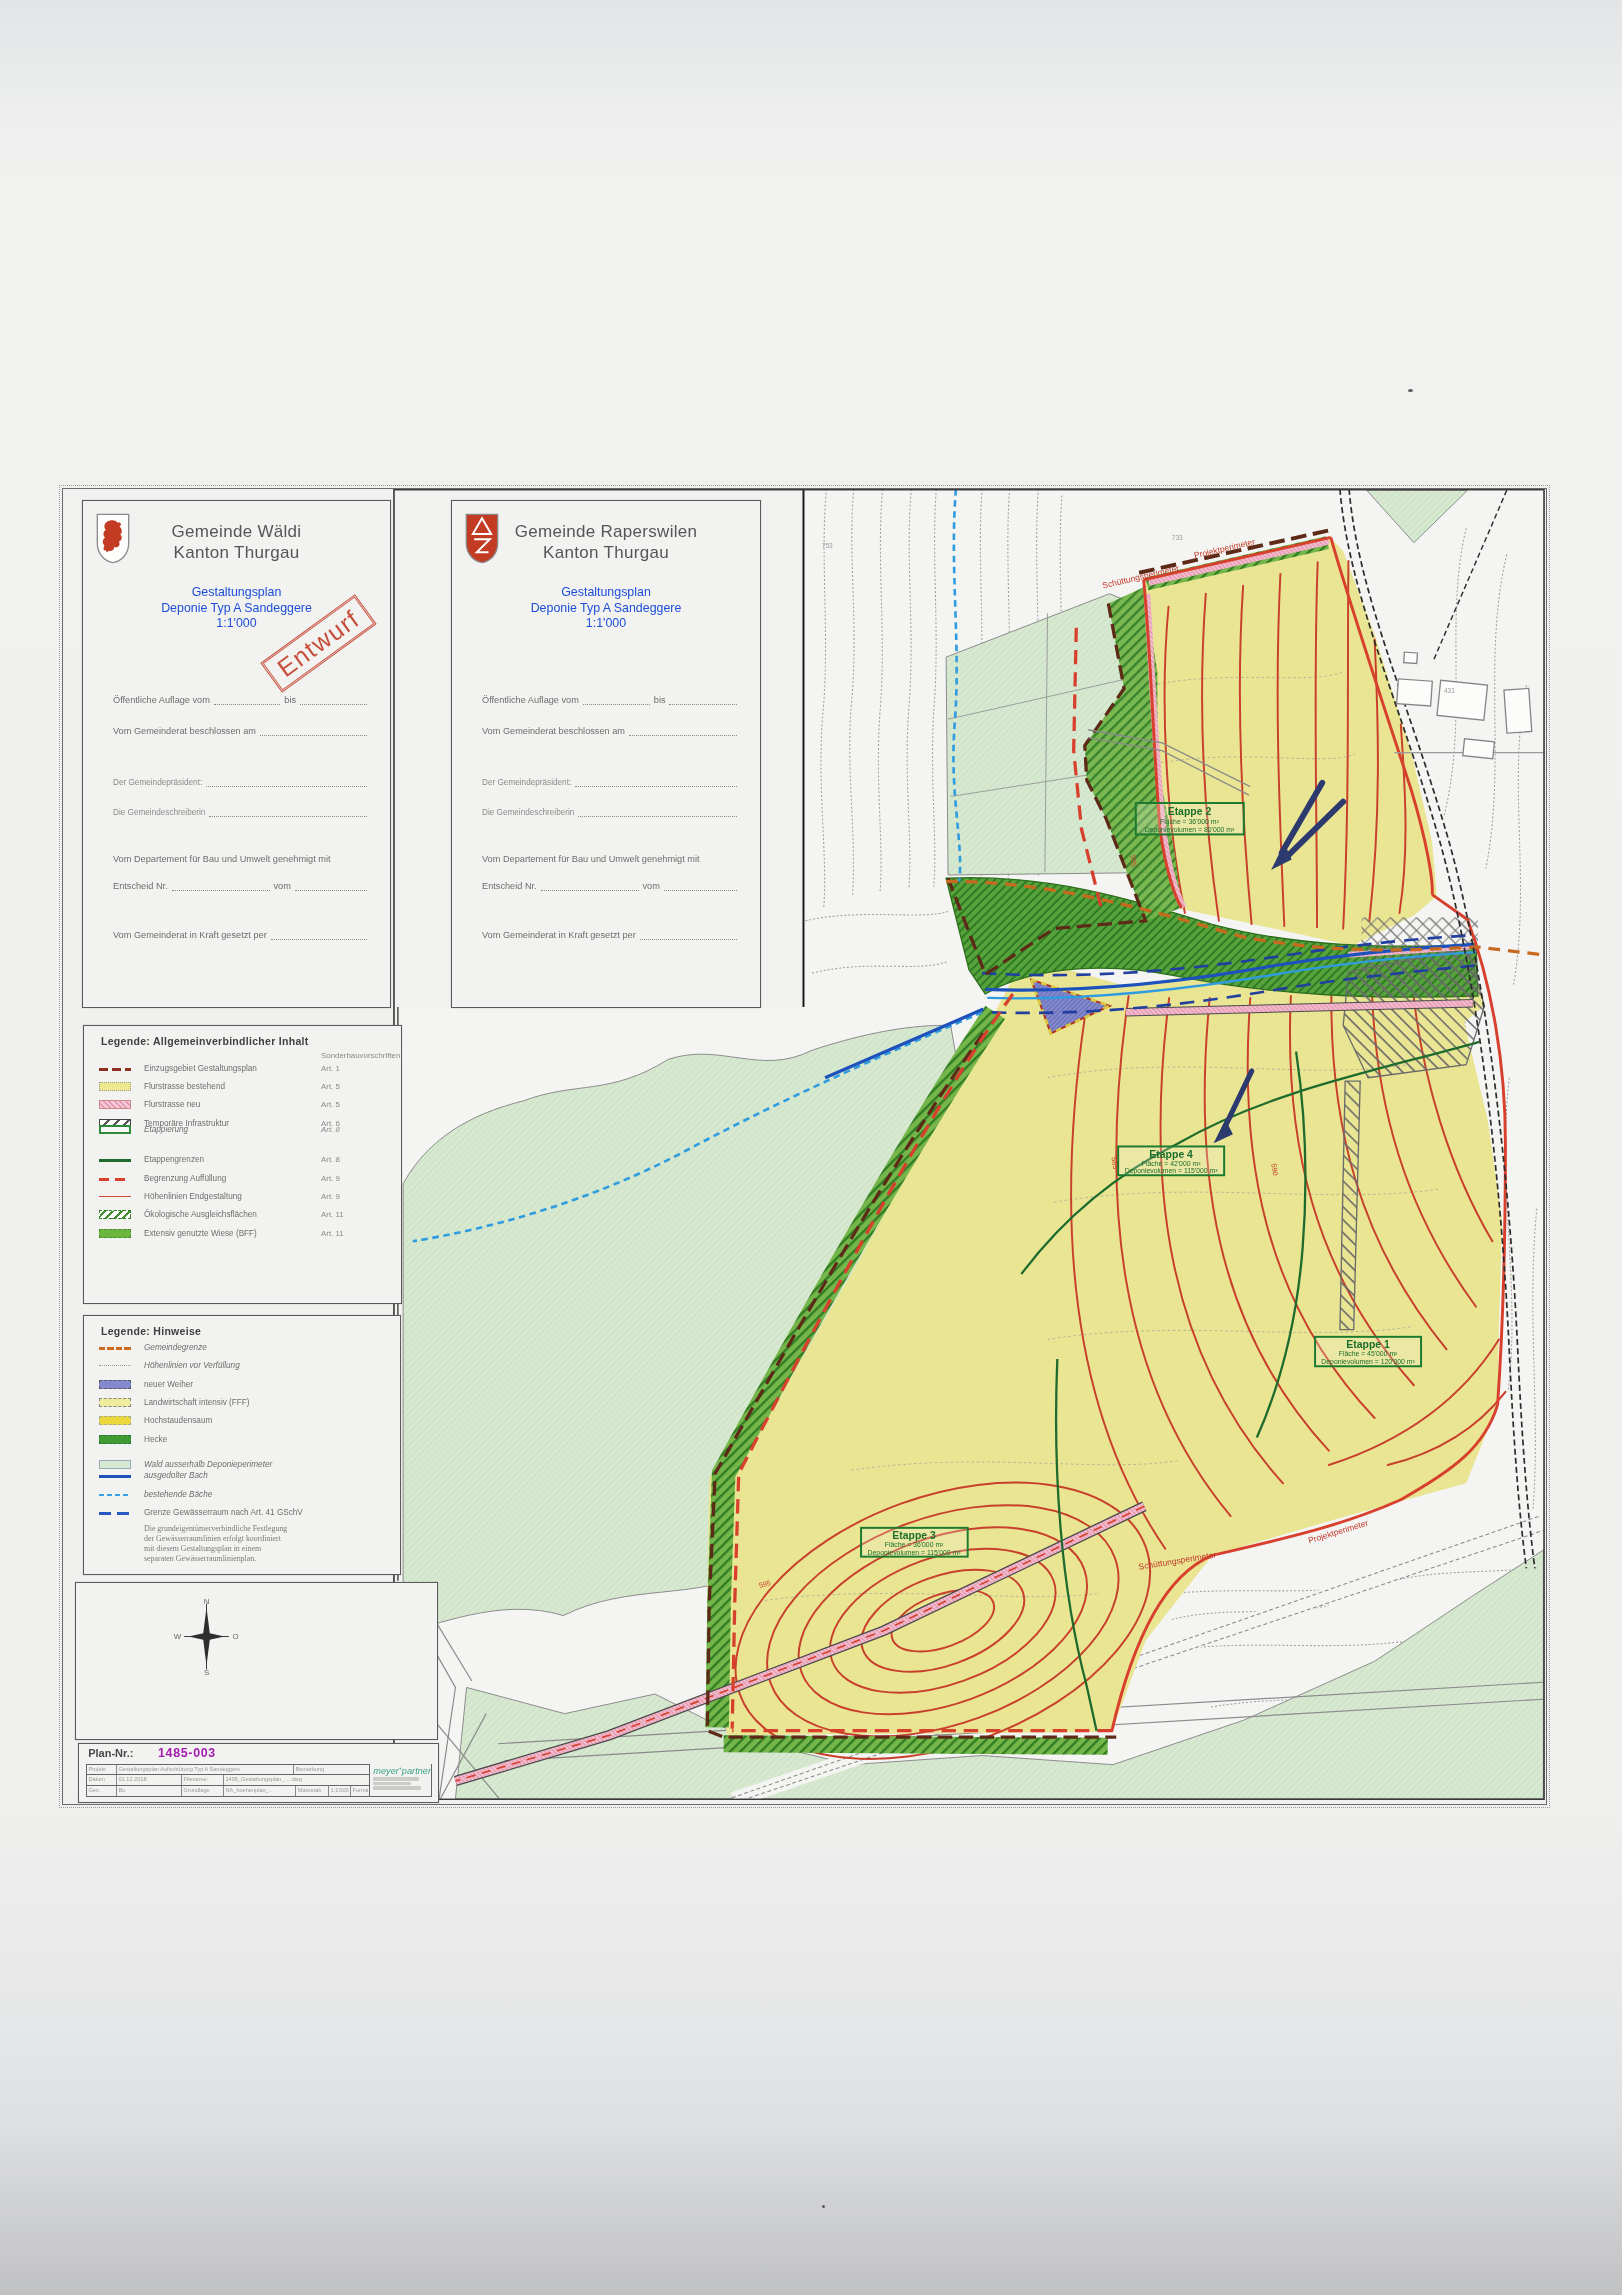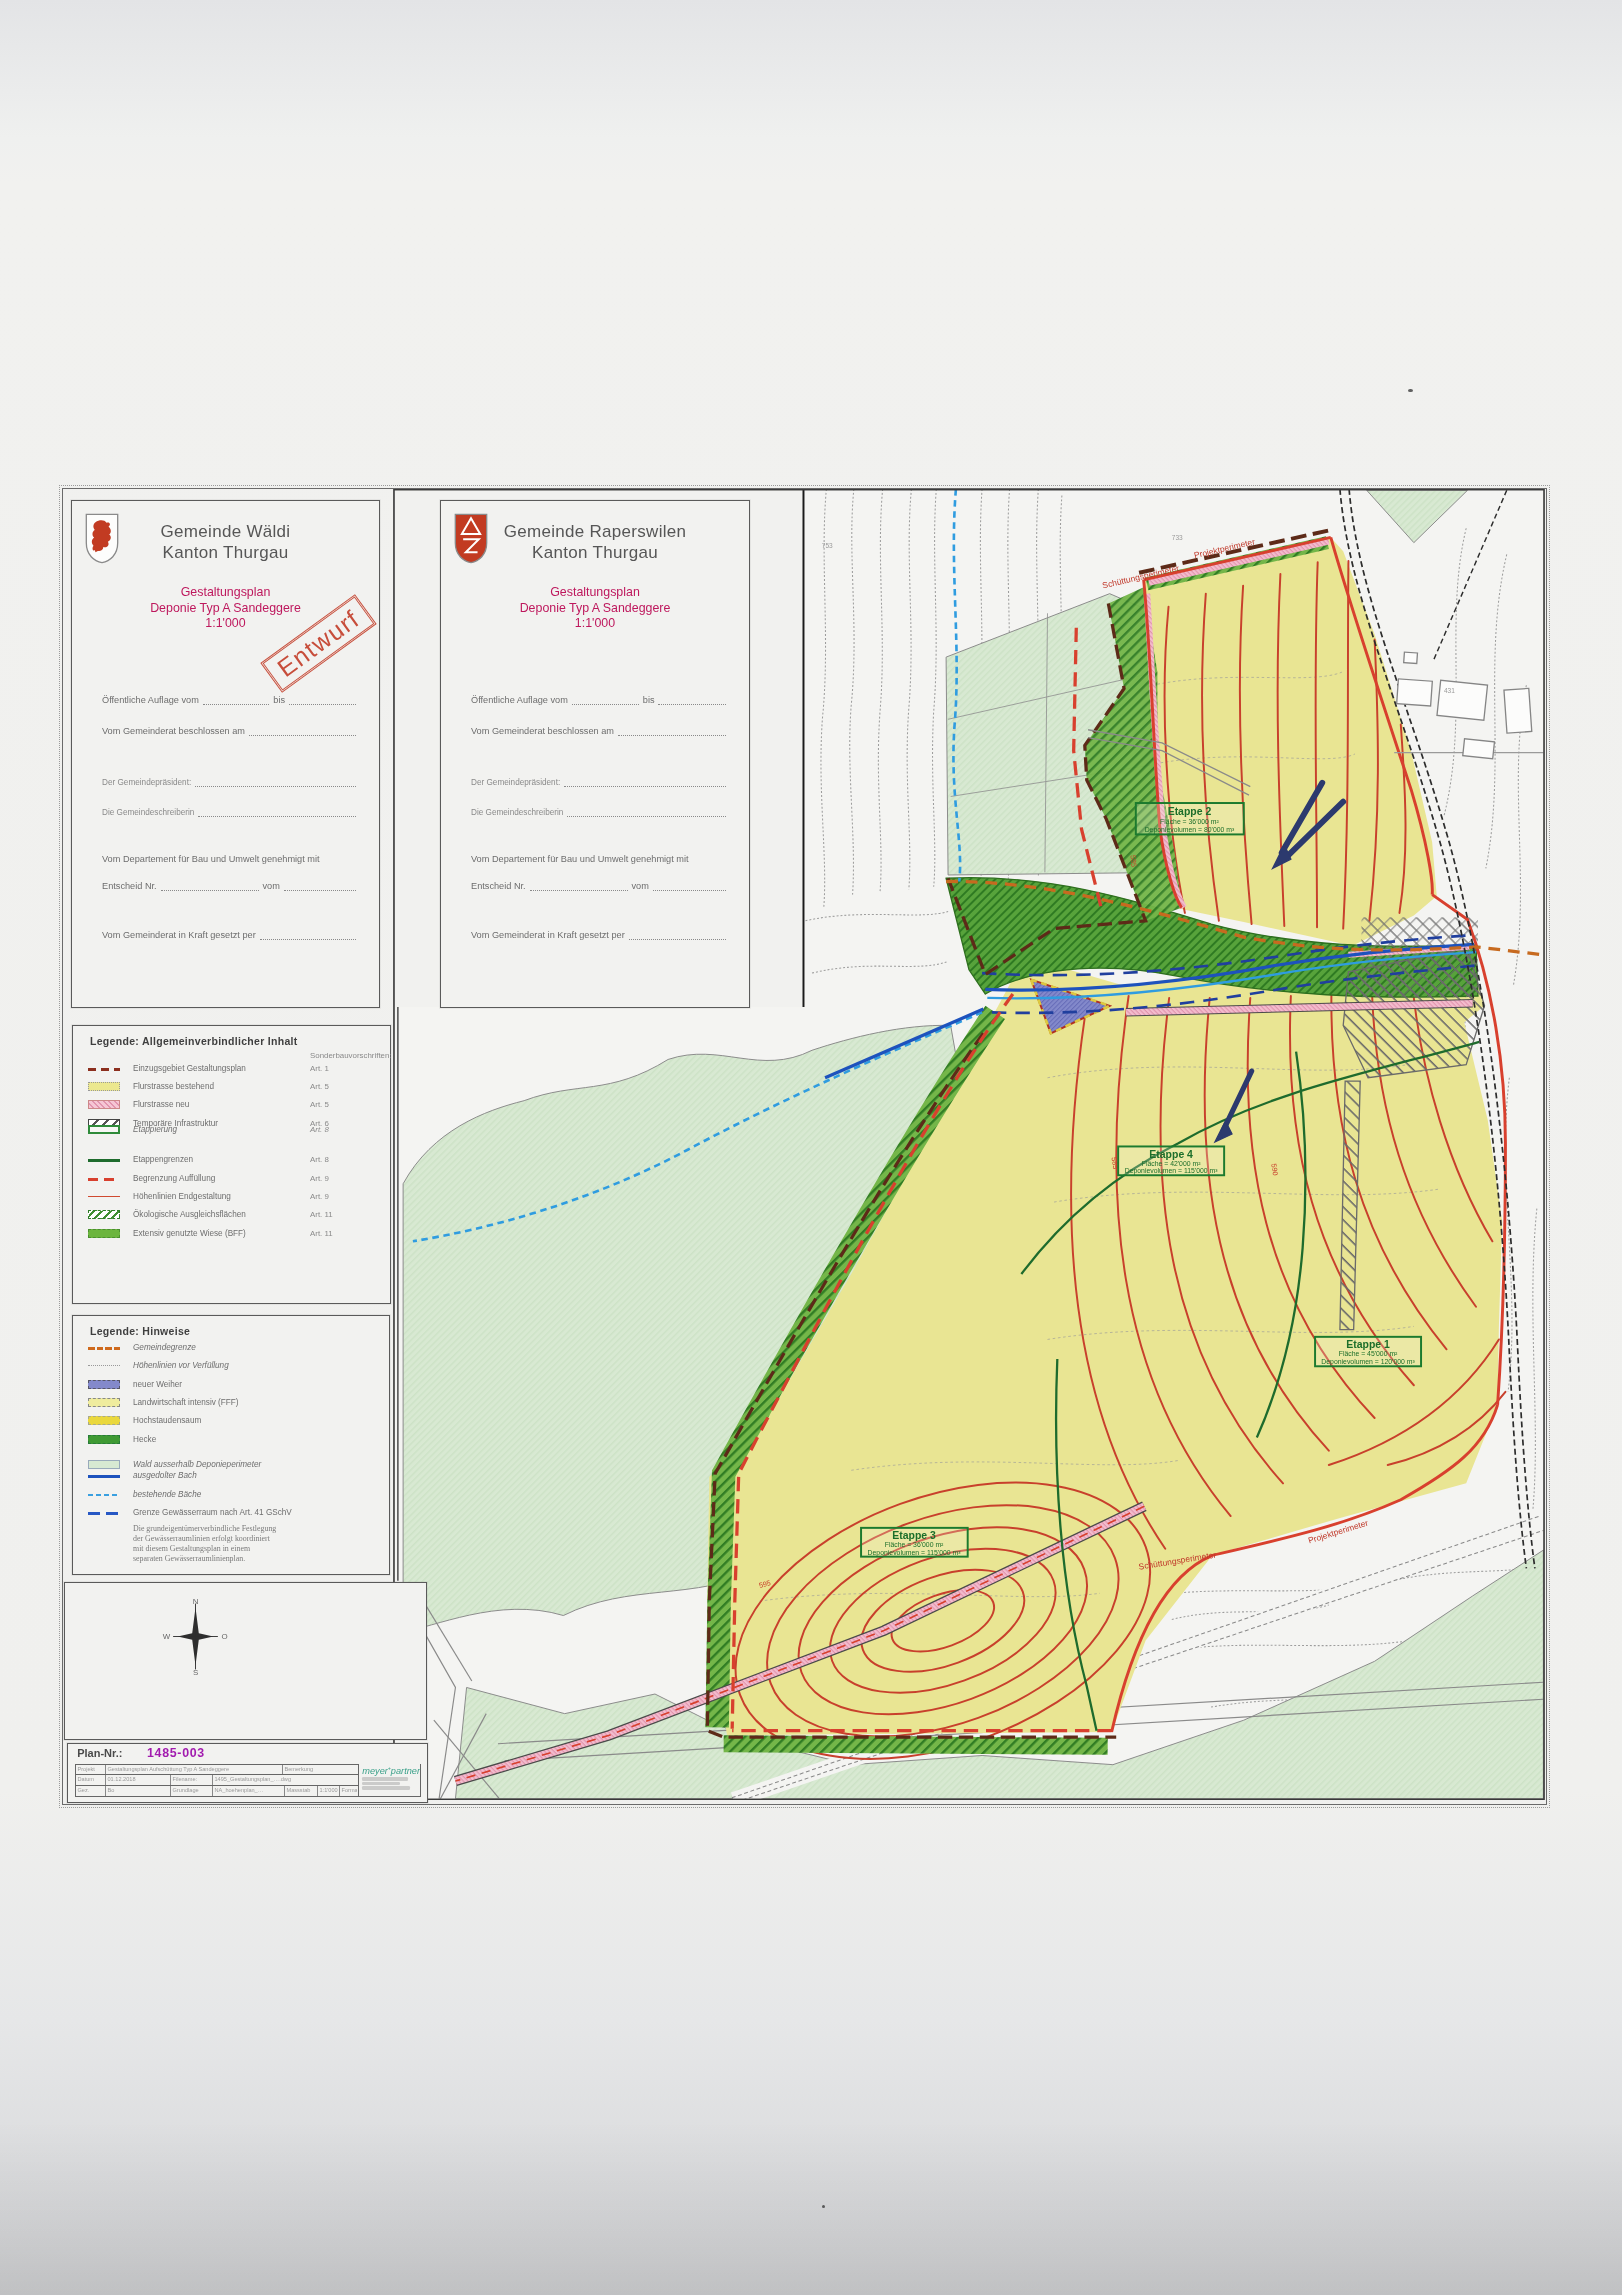--- a/index.html
+++ b/index.html
@@ -1,24 +1,24 @@
 <!DOCTYPE html>
 <html style="font-size:10.5px"><head>
 <meta charset="utf-8">
 <style>
   html,body{margin:0;padding:0;background:#dcdddf;}
   #canvas{position:relative;width:1623px;height:2295px;overflow:hidden;
     background:linear-gradient(180deg,#e3e4e6 0%,#eff0ef 6%,#f1f1ef 8%,#f0f0ee 78%,#e6e7e8 88%,#d9dadc 96%,#d3d4d6 100%);
     font-family:"Liberation Sans", sans-serif;color:#4a4a4a;}
   .abs{position:absolute;}
-  .box{position:absolute;background:#f2f2f0;border:1px solid #5a5a5a;box-shadow:0 0 0 0.7px rgba(120,120,120,.15);}
+  .box{position:absolute;background:#f2f2f0;border:1px solid #5a5a5a;box-shadow:0 0 0 0.7px rgba(120,120,120,.15);margin-left:11px;}
   .sheetframe{position:absolute;border:1.2px solid #6a6a6a;outline:0.7px dotted #9a9a9a;outline-offset:2px;}
   .crest{position:absolute;width:34px;height:51px;}
   .gem-name{position:absolute;left:0;right:0;text-align:center;font-size:17px;line-height:21.6px;color:#565656;letter-spacing:0.3px;}
-  .gem-sub{position:absolute;left:0;right:0;text-align:center;font-size:12.4px;line-height:15.7px;color:#be185d;}
+  .gem-sub{position:absolute;left:0;right:0;text-align:center;font-size:12.4px;line-height:15.7px;color:#1d4ed8;}
   .fieldrow{position:absolute;left:30px;right:19.6px;display:flex;align-items:flex-end;font-size:9.2px;color:#6d6d6d;}
   .leader{flex:1;border-bottom:1px dotted #8a8a8a;margin:0 3.9px;height:7.9px;}
   .leader.fix{flex:0 0 98px;}
   .stamp{position:absolute;left:260px;top:625px;width:115px;height:35px;transform:rotate(-36deg);
     border:1.6px solid #c4402c;box-shadow:inset 0 0 0 0.7px #f2f2f0, inset 0 0 0 1.6px #c4402c;
     display:flex;align-items:center;justify-content:center;font-size:25px;color:#c4402c;letter-spacing:1.3px;opacity:.92;}
   .lg-title{position:absolute;left:17px;top:9.2px;font-size:10.5px;font-weight:bold;color:#3f3f3f;letter-spacing:0.3px;}
   .lg-colhead{position:absolute;font-size:7.9px;color:#8a8a8a;}
   .lg-row{position:absolute;left:0;width:100%;height:14.4px;}
   .sw{position:absolute;left:15px;top:1.3px;width:32px;height:9.2px;box-sizing:border-box;}

